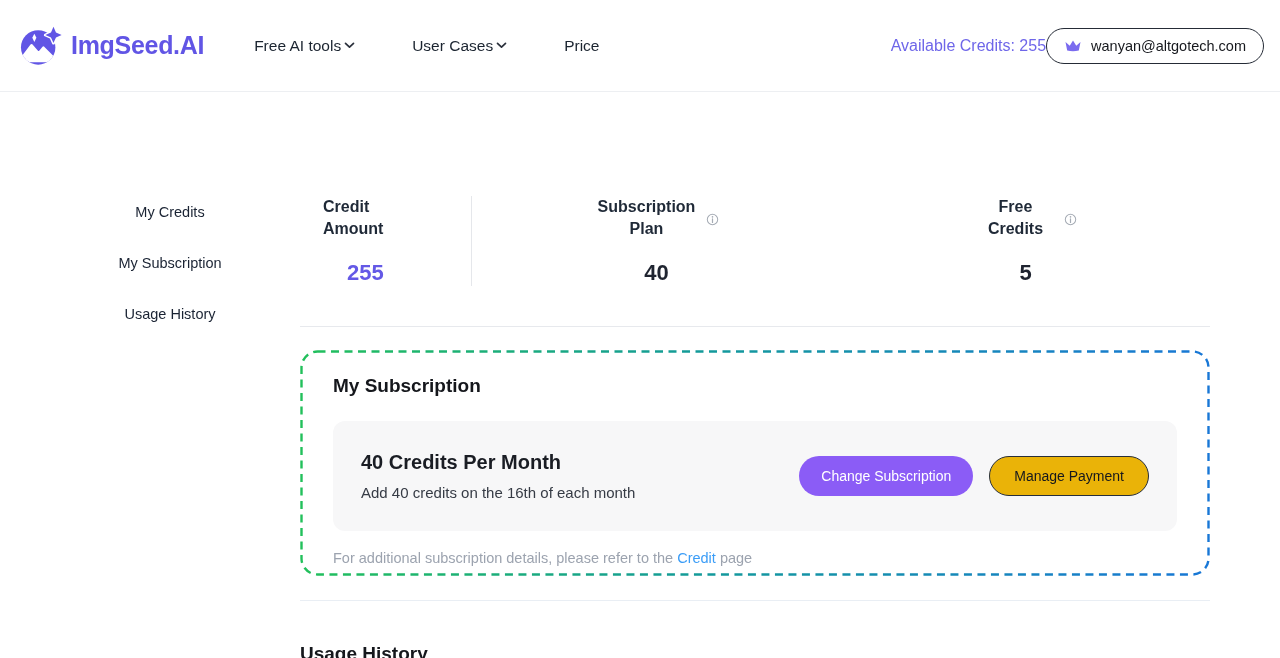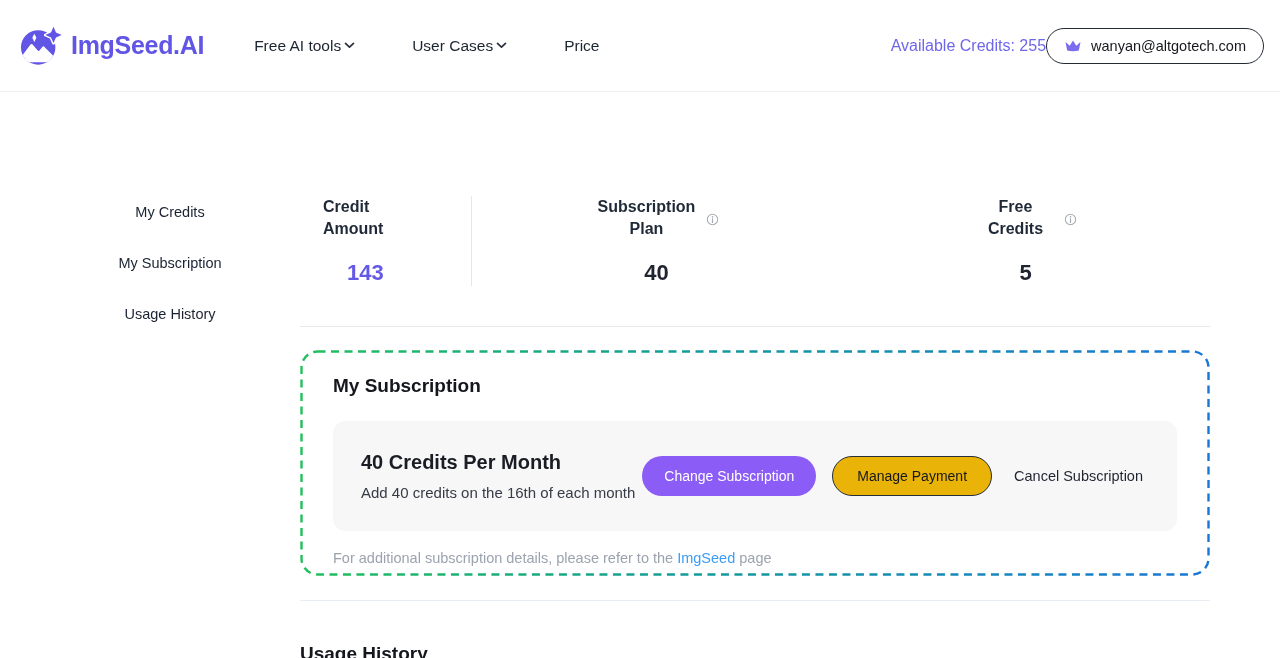--- a/index.html
+++ b/index.html
@@ -144,21 +144,21 @@
     <div class="sidebar-item">My Subscription</div>
     <div class="sidebar-item">Usage History</div>
   </aside>
 
   <main>
     <section class="stats">
       <div class="stat first">
         <div class="stat-head">
           <span class="stat-label">Credit Amount</span>
         </div>
-        <div class="stat-value accent">143</div>
+        <div class="stat-value accent">255</div>
       </div>
       <div class="stat">
         <div class="stat-head">
           <span class="stat-label">Subscription Plan</span>
           <svg class="info-icon" width="13" height="13" viewBox="0 0 14 14">
             <circle cx="7" cy="7" r="5.6" fill="none" stroke="#A6ACB5" stroke-width="1.1"></circle>
             <line x1="7" y1="6.4" x2="7" y2="10.1" stroke="#A6ACB5" stroke-width="1.3" stroke-linecap="round"></line>
             <circle cx="7" cy="4.1" r="0.9" fill="#A6ACB5"></circle>
           </svg>
         </div>
@@ -194,24 +194,23 @@
       <h2 class="section-title">My Subscription</h2>
 
       <div class="plan-card">
         <div class="plan-info">
           <h3>40 Credits Per Month</h3>
           <p>Add 40 credits on the 16th of each month</p>
         </div>
         <div class="plan-actions">
           <button class="btn btn-primary">Change Subscription</button>
           <button class="btn btn-outline">Manage Payment</button>
-          <button class="btn btn-ghost">Cancel Subscription</button>
-        </div>
-      </div>
-
-      <p class="note"><span>For additional subscription details, please refer to the </span><a>ImgSeed</a><span> page</span></p>
+        </div>
+      </div>
+
+      <p class="note"><span>For additional subscription details, please refer to the </span><a>Credit</a><span> page</span></p>
     </section>
 
     <hr class="divider light-blue">
 
     <h2 class="usage-title">Usage History</h2>
   </main>
 </div>
 
 </body></html>

